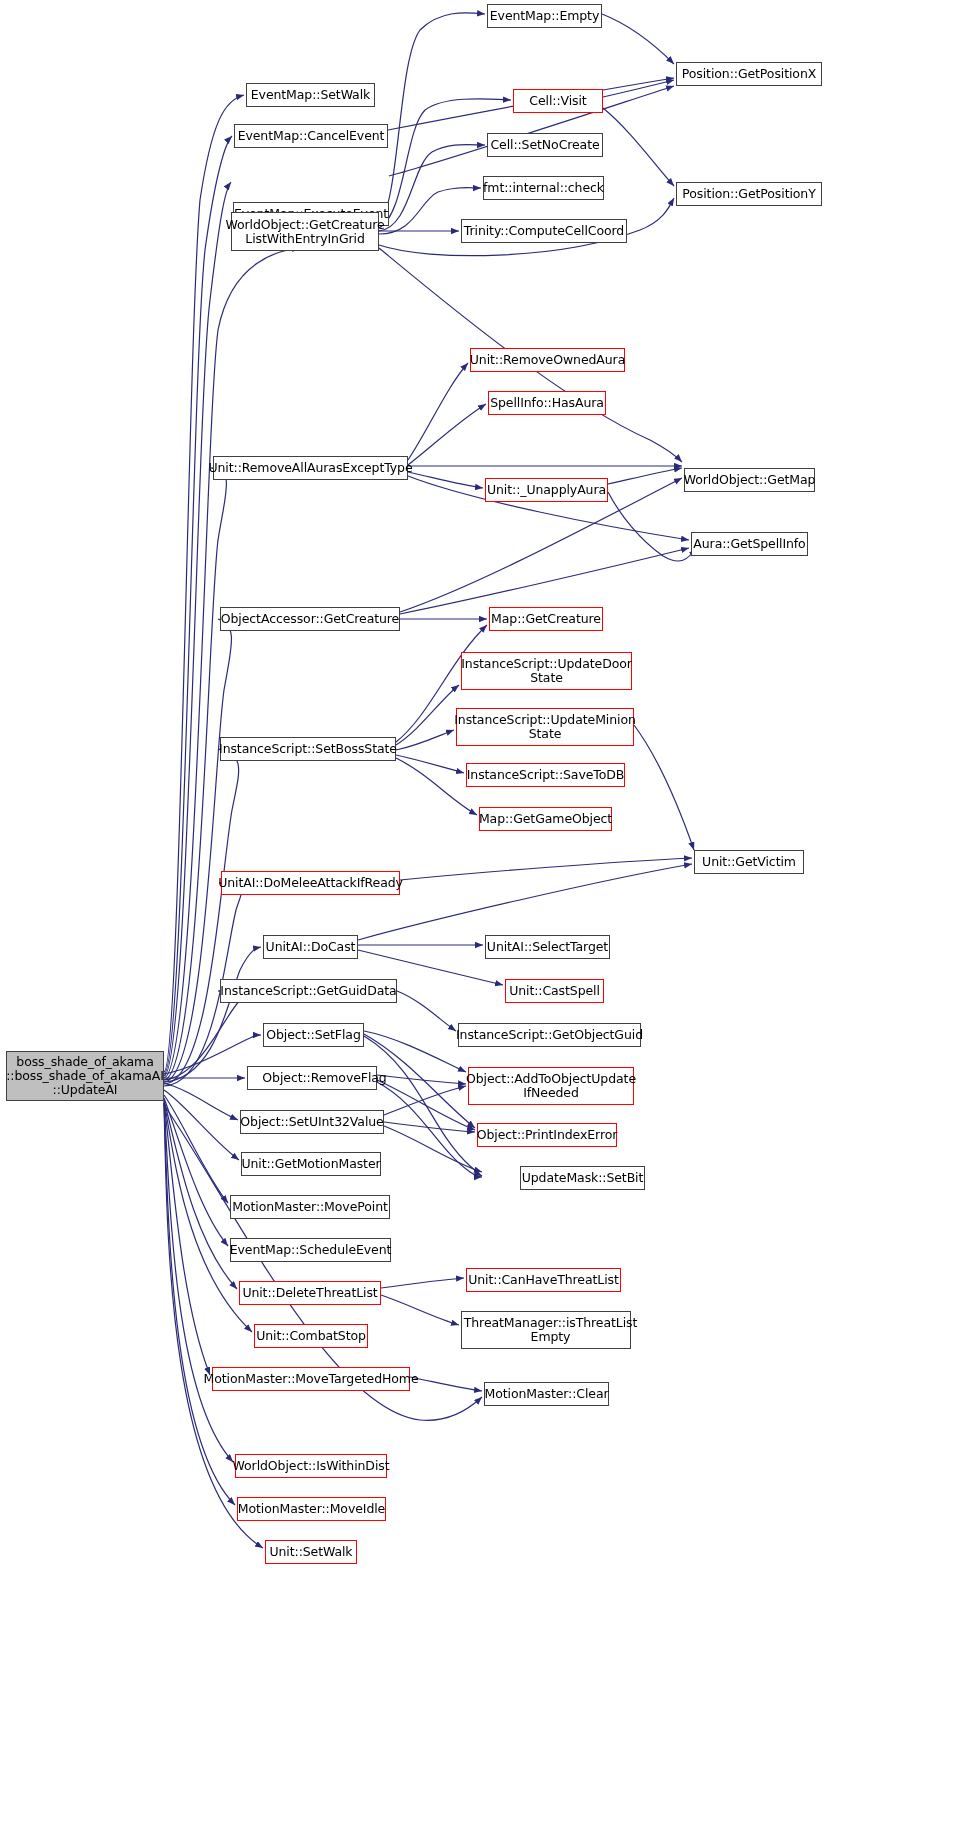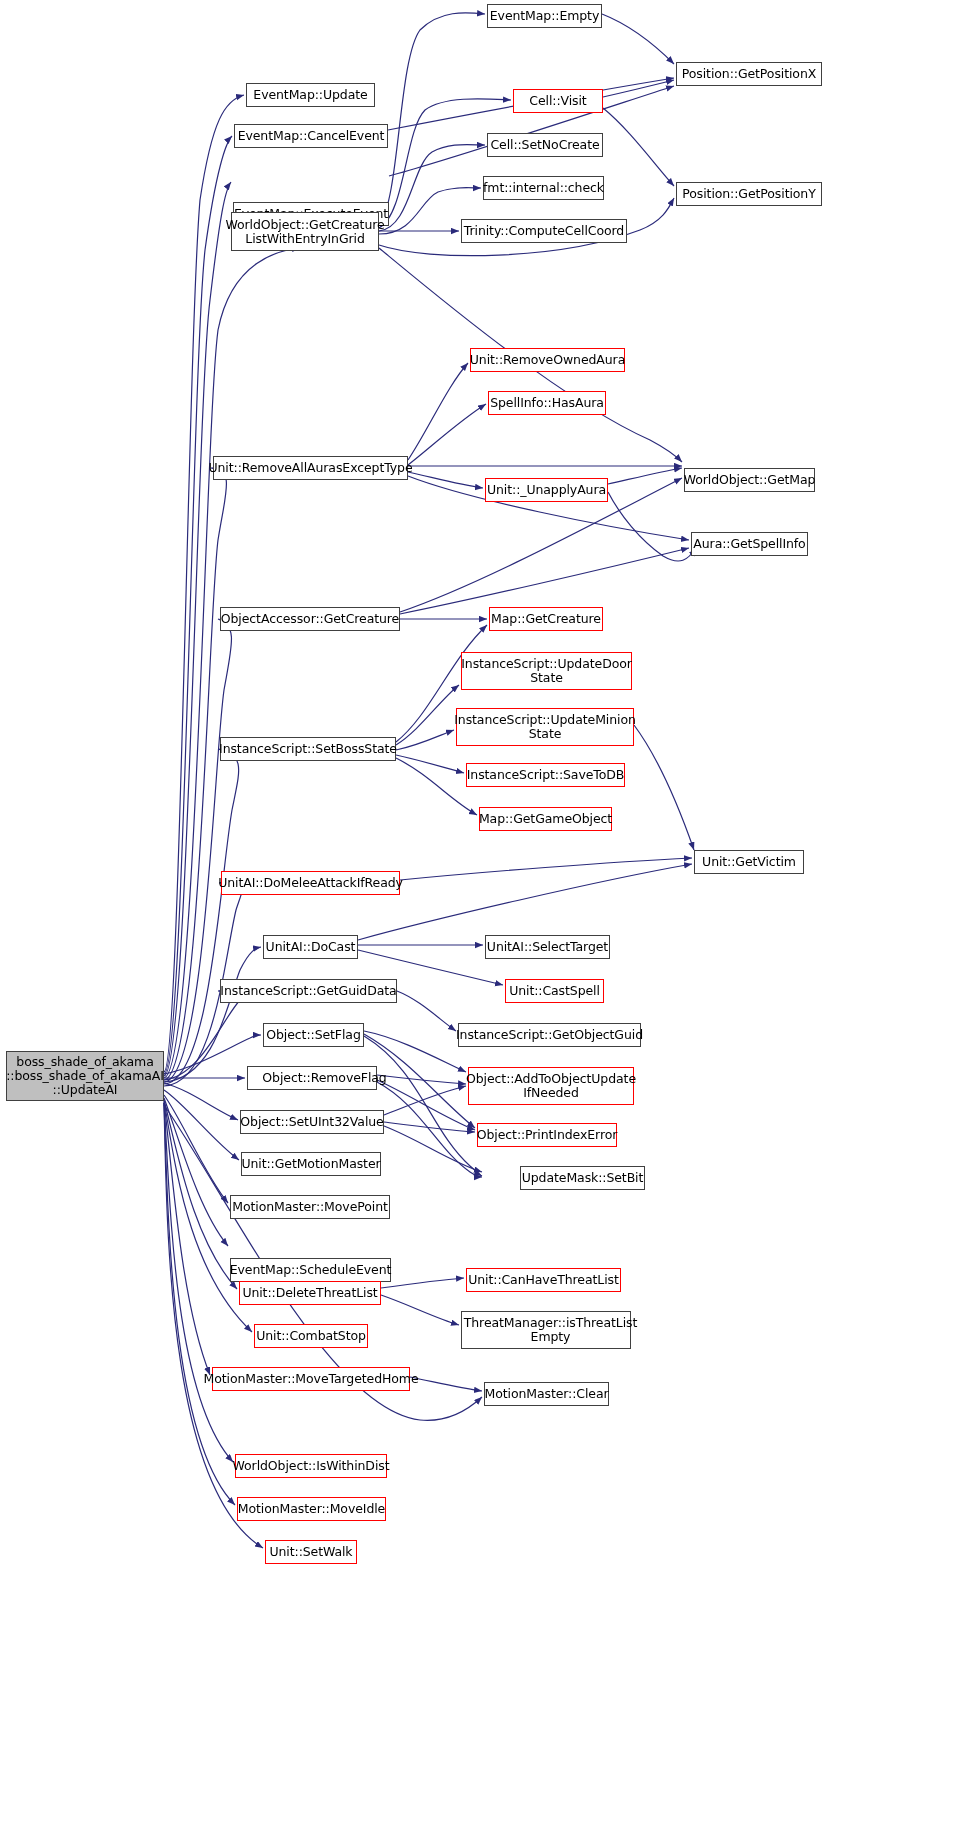--- a/index.html
+++ b/index.html
@@ -90,21 +90,21 @@
         <path d="M381,1288 C410,1284 440,1280 464,1278" marker-end="url(#ar)"></path>
         <path d="M381,1295 C410,1305 435,1318 459,1325" marker-end="url(#ar)"></path>
         <path d="M410,1377 C435,1382 460,1388 482,1391" marker-end="url(#ar)"></path>
         <path d="M164,1105 C230,1200 330,1410 420,1420 C450,1423 470,1408 482,1397" marker-end="url(#ar)"></path>
       </g>
   </svg>
   <div id="nodes">
       <div class="node root" style="left: 6px; top: 1051px; width: 158px; height: 50px;">boss_shade_of_akama
 ::boss_shade_of_akamaAI
 ::UpdateAI</div>
-      <div class="node" style="left: 246px; top: 83px; width: 129px; height: 24px;">EventMap::Update</div>
+      <div class="node" style="left: 246px; top: 83px; width: 129px; height: 24px;">EventMap::SetWalk</div>
       <div class="node" style="left: 234px; top: 124px; width: 154px; height: 24px;">EventMap::CancelEvent</div>
       <div class="node" style="left: 233px; top: 170px; width: 156px; height: 24px; margin-top: 32px;">EventMap::ExecuteEvent</div>
       <div class="node" style="left: 231px; top: 212px; width: 148px; height: 39px;">WorldObject::GetCreature
 ListWithEntryInGrid</div>
       <div class="node" style="left: 487px; top: 4px; width: 115px; height: 24px;">EventMap::Empty</div>
       <div class="node red" style="left: 513px; top: 89px; width: 90px; height: 24px;">Cell::Visit</div>
       <div class="node" style="left: 487px; top: 133px; width: 116px; height: 24px;">Cell::SetNoCreate</div>
       <div class="node" style="left: 483px; top: 176px; width: 121px; height: 24px;">fmt::internal::check</div>
       <div class="node" style="left: 461px; top: 219px; width: 166px; height: 24px;">Trinity::ComputeCellCoord</div>
       <div class="node" style="left: 676px; top: 62px; width: 146px; height: 24px;">Position::GetPositionX</div>
@@ -133,21 +133,21 @@
       <div class="node" style="left: 458px; top: 1023px; width: 183px; height: 24px;">InstanceScript::GetObjectGuid</div>
       <div class="node" style="left: 263px; top: 1023px; width: 101px; height: 24px;">Object::SetFlag</div>
       <div class="node" style="left: 247px; top: 1066px; width: 130px; height: 24px; padding-left: 28px;">Object::RemoveFlag</div>
       <div class="node red" style="left: 468px; top: 1067px; width: 166px; height: 38px;">Object::AddToObjectUpdate
 IfNeeded</div>
       <div class="node" style="left: 240px; top: 1110px; width: 144px; height: 24px;">Object::SetUInt32Value</div>
       <div class="node red" style="left: 477px; top: 1123px; width: 140px; height: 24px;">Object::PrintIndexError</div>
       <div class="node" style="left: 241px; top: 1152px; width: 140px; height: 24px;">Unit::GetMotionMaster</div>
       <div class="node" style="left: 484px; top: 1166px; width: 125px; height: 24px; margin-left: 36px;">UpdateMask::SetBit</div>
       <div class="node" style="left: 230px; top: 1195px; width: 160px; height: 24px;">MotionMaster::MovePoint</div>
-      <div class="node" style="left: 230px; top: 1238px; width: 161px; height: 24px; margin-top: 20px;">EventMap::ScheduleEvent</div>
+      <div class="node" style="left: 230px; top: 1238px; width: 161px; height: 24px;">EventMap::ScheduleEvent</div>
       <div class="node red" style="left: 239px; top: 1281px; width: 142px; height: 24px;">Unit::DeleteThreatList</div>
       <div class="node red" style="left: 466px; top: 1268px; width: 155px; height: 24px;">Unit::CanHaveThreatList</div>
       <div class="node" style="left: 461px; top: 1311px; width: 170px; height: 38px; padding-left: 12px;">ThreatManager::isThreatList
 Empty</div>
       <div class="node red" style="left: 254px; top: 1324px; width: 114px; height: 24px;">Unit::CombatStop</div>
       <div class="node red" style="left: 212px; top: 1367px; width: 198px; height: 24px;">MotionMaster::MoveTargetedHome</div>
       <div class="node" style="left: 484px; top: 1382px; width: 125px; height: 24px;">MotionMaster::Clear</div>
       <div class="node red" style="left: 235px; top: 1454px; width: 152px; height: 24px;">WorldObject::IsWithinDist</div>
       <div class="node red" style="left: 237px; top: 1497px; width: 149px; height: 24px;">MotionMaster::MoveIdle</div>
       <div class="node red" style="left: 265px; top: 1540px; width: 92px; height: 24px;">Unit::SetWalk</div>

